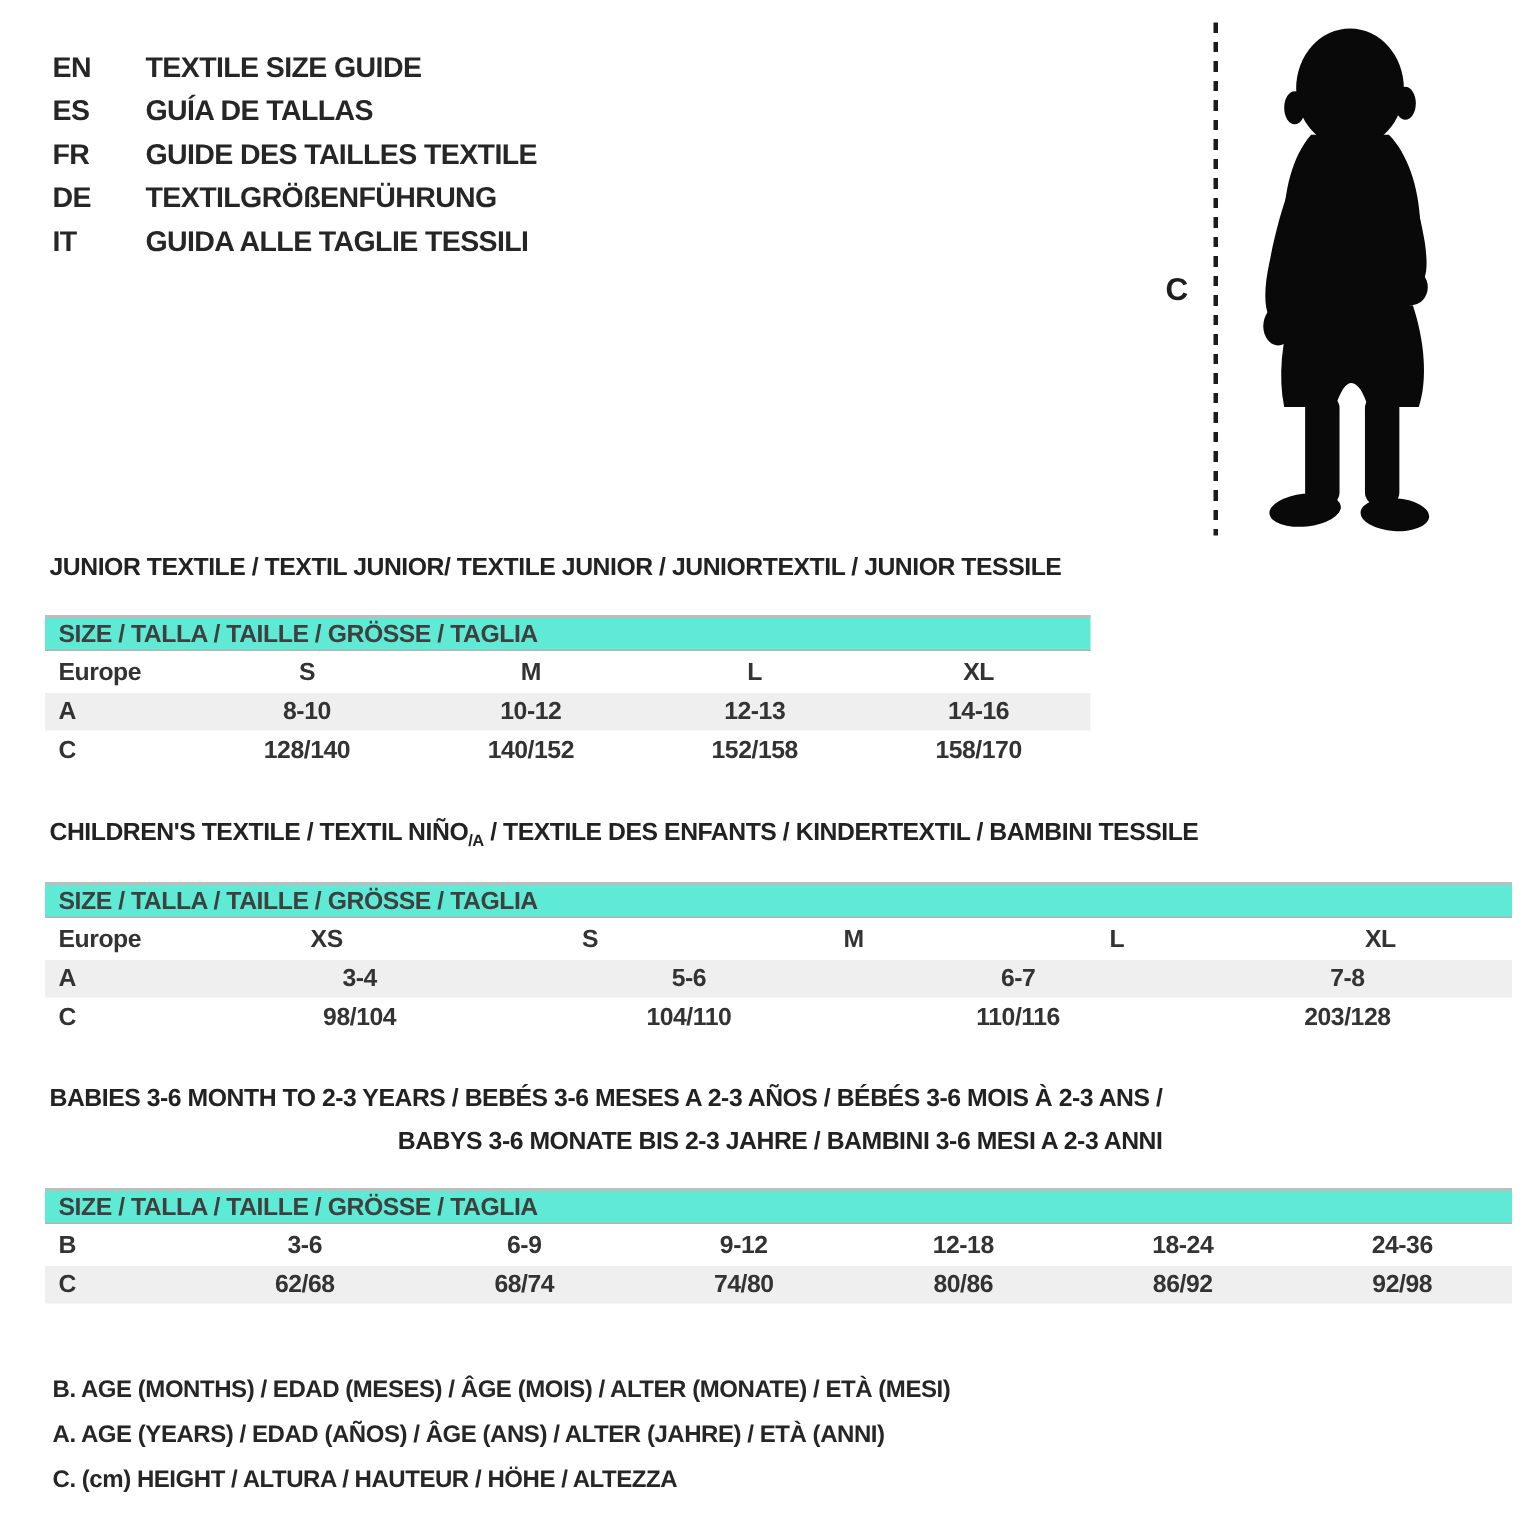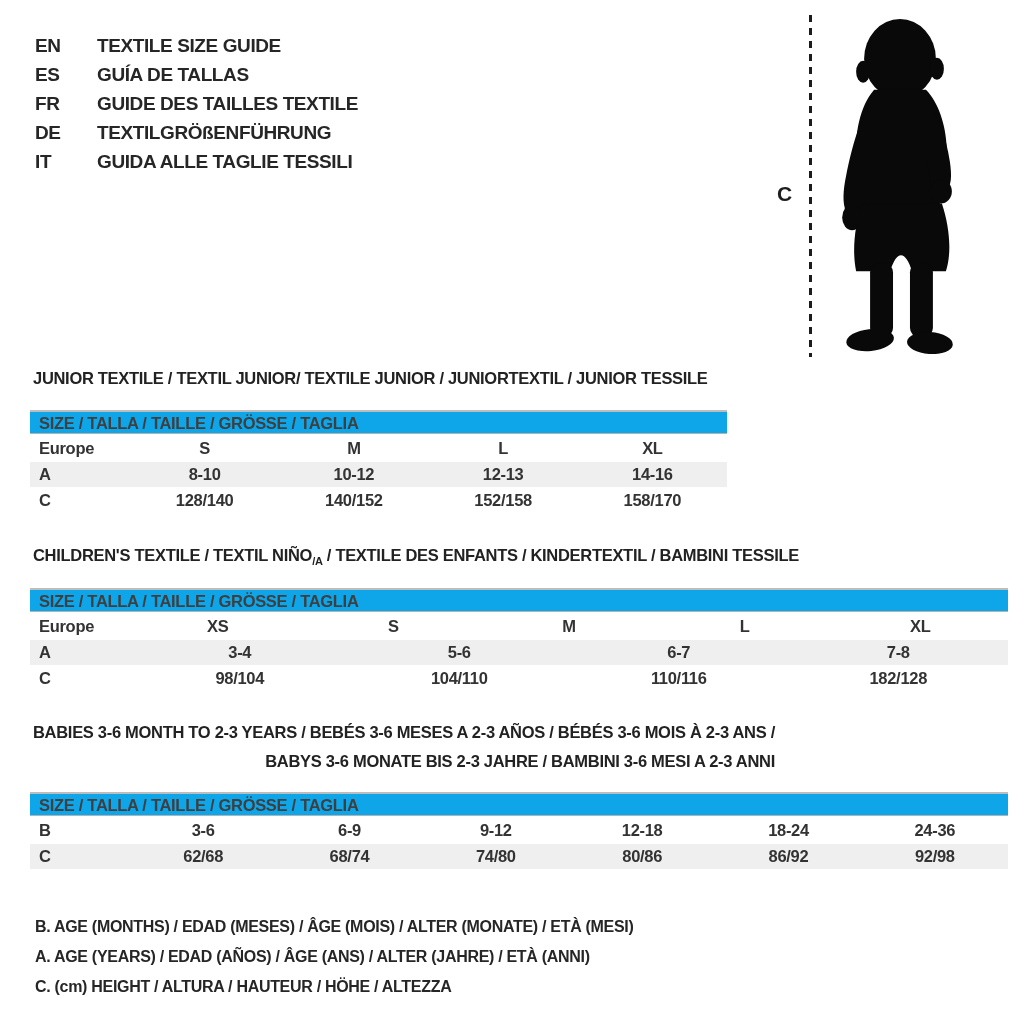--- a/index.html
+++ b/index.html
@@ -32,21 +32,21 @@
   .section-heading {
     position:absolute; left:33px; font-weight:700; font-size:16.5px;
     letter-spacing:-0.3px; color:#222; white-space:nowrap;text-align:right;
   }
   .section-heading .subscript { font-size:11px; vertical-align:-4px; }
   .heading-line { line-height:29px; white-space:nowrap; }
 
   
   .size-table { position:absolute; left:30px; }
   .table-header {
-    background:#0ea5e9; border-top:2px solid #bdbdbd; border-bottom:1px solid #b3b3b3;
+    background:#5eead4; border-top:2px solid #bdbdbd; border-bottom:1px solid #b3b3b3;
     height:24px; line-height:22px; padding-left:9px;
     font-weight:700; font-size:16.5px; letter-spacing:-0.3px; color:#3f3f3f;
     margin-bottom:2px; white-space:nowrap;
   }
   .t-row {
     display:flex; height:25px; line-height:25px; margin-bottom:1px;
     font-weight:700; font-size:16.5px; letter-spacing:-0.3px; color:#333;
   }
   .t-row.shaded { background:#efefef; }
   .t-label { width:100px; padding-left:9px; flex:none; }
@@ -153,21 +153,21 @@
     <div class="t-cell">3-4</div>
     <div class="t-cell">5-6</div>
     <div class="t-cell">6-7</div>
     <div class="t-cell">7-8</div>
   </div>
   <div class="t-row">
     <div class="t-label">C</div>
     <div class="t-cell">98/104</div>
     <div class="t-cell">104/110</div>
     <div class="t-cell">110/116</div>
-    <div class="t-cell">182/128</div>
+    <div class="t-cell">203/128</div>
   </div>
 </div>
 
 <div class="section-heading" style="top:718px;">
   <div class="heading-line">BABIES 3-6 MONTH TO 2-3 YEARS / BEBÉS 3-6 MESES A 2-3 AÑOS / BÉBÉS 3-6 MOIS À 2-3 ANS /</div>
   <div class="heading-line">BABYS 3-6 MONATE BIS 2-3 JAHRE / BAMBINI 3-6 MESI A 2-3 ANNI</div>
 </div>
 <div class="size-table" style="top:792px; width:978px;">
   <div class="table-header">SIZE / TALLA / TAILLE / GRÖSSE / TAGLIA</div>
   <div class="t-row">

